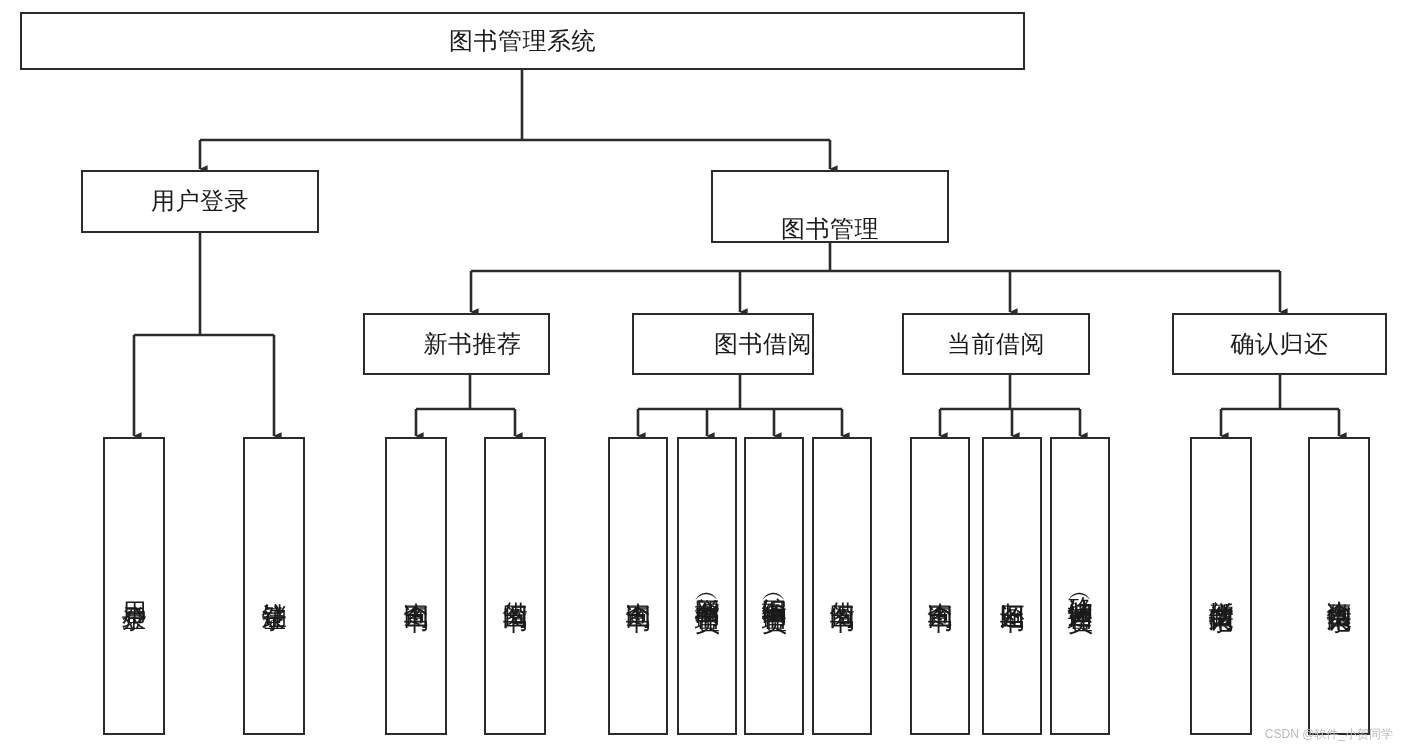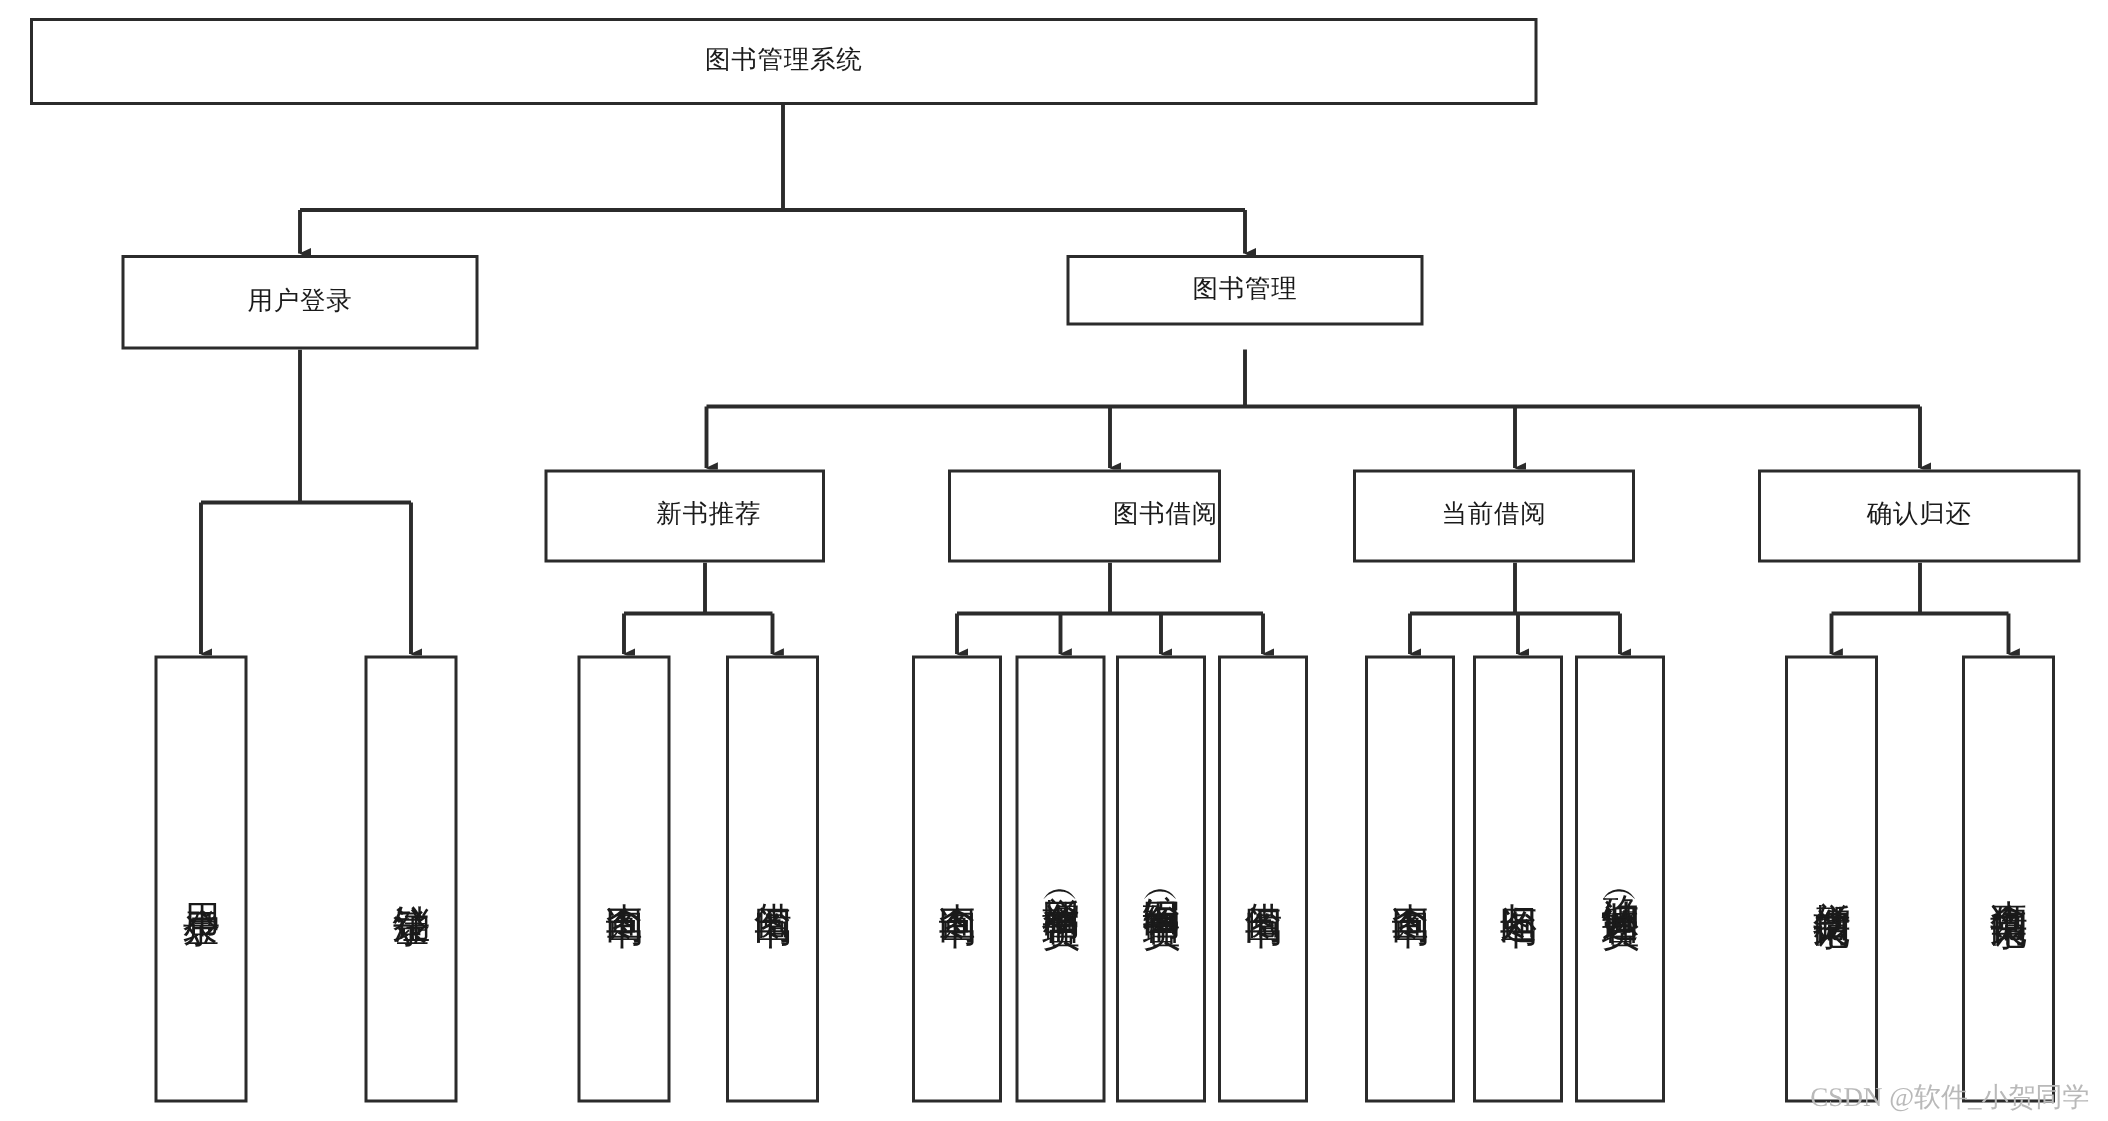--- a/index.html
+++ b/index.html
@@ -34,42 +34,42 @@
     justify-content: center;
   }
   .node-label {
     color: #1a1a1a;
     font-family: "DejaVu Sans", "Liberation Sans", sans-serif;
     line-height: 1.02;
     text-align: center;
     white-space: pre-wrap;
   }
   .node-box.horizontal .node-label {
-    font-size: 17px;
+    font-size: 24px;
     letter-spacing: 0.5px;
   }
   .node-box.vertical {
     align-items: center;
     justify-content: center;
     padding: 4px 0;
   }
   .node-box.vertical .node-label {
     writing-mode: vertical-rl;
     text-orientation: upright;
     font-size: 25px;
     letter-spacing: 2px;
     max-height: 100%;
   }
   #watermark {
     position: absolute;
     right: 12px;
     bottom: 4px;
-    font-size: 18px;
+    font-size: 12px;
     color: #b9b9b9;
-    font-family: Liberation Serif, serif;
+    font-family: Liberation Sans, sans-serif;
     white-space: nowrap;
     user-select: none;
   }
 </style>
 </head>
 <body>
 
 <div id="diagram-root">
 
   <svg id="diagram-svg" viewBox="0 0 1405 747" xmlns="http://www.w3.org/2000/svg" aria-hidden="true">
@@ -115,21 +115,21 @@
       </g>
   </svg>
 
   <div id="nodes-layer">
       <div class="node-box horizontal" style="left: 20px; top: 12px; width: 1005px; height: 58px; border-color: rgb(43, 43, 43); background: rgb(255, 255, 255);">
         <span class="node-label" style="color: rgb(26, 26, 26);">图书管理系统</span>
       </div>
       <div class="node-box horizontal" style="left: 81px; top: 170px; width: 238px; height: 63px; border-color: rgb(43, 43, 43); background: rgb(255, 255, 255);">
         <span class="node-label" style="color: rgb(26, 26, 26);">用户登录</span>
       </div>
-      <div class="node-box horizontal" style="left: 711px; top: 170px; width: 238px; height: 47px; border-color: rgb(43, 43, 43); background: rgb(255, 255, 255);">
+      <div class="node-box horizontal" style="left: 711px; top: 170px; width: 238px; height: 73px; border-color: rgb(43, 43, 43); background: rgb(255, 255, 255); align-items: flex-end;">
         <span class="node-label" style="color: rgb(26, 26, 26);">图书管理</span>
       </div>
       <div class="node-box horizontal" style="left: 363px; top: 313px; width: 187px; height: 62px; border-color: rgb(43, 43, 43); background: rgb(255, 255, 255); padding-left: 32px;">
         <span class="node-label" style="color: rgb(26, 26, 26);">新书推荐</span>
       </div>
       <div class="node-box horizontal" style="left: 632px; top: 313px; width: 182px; height: 62px; border-color: rgb(43, 43, 43); background: rgb(255, 255, 255); justify-content: flex-end;">
         <span class="node-label" style="color: rgb(26, 26, 26);">图书借阅</span>
       </div>
       <div class="node-box horizontal" style="left: 902px; top: 313px; width: 188px; height: 62px; border-color: rgb(43, 43, 43); background: rgb(255, 255, 255);">
         <span class="node-label" style="color: rgb(26, 26, 26);">当前借阅</span>

